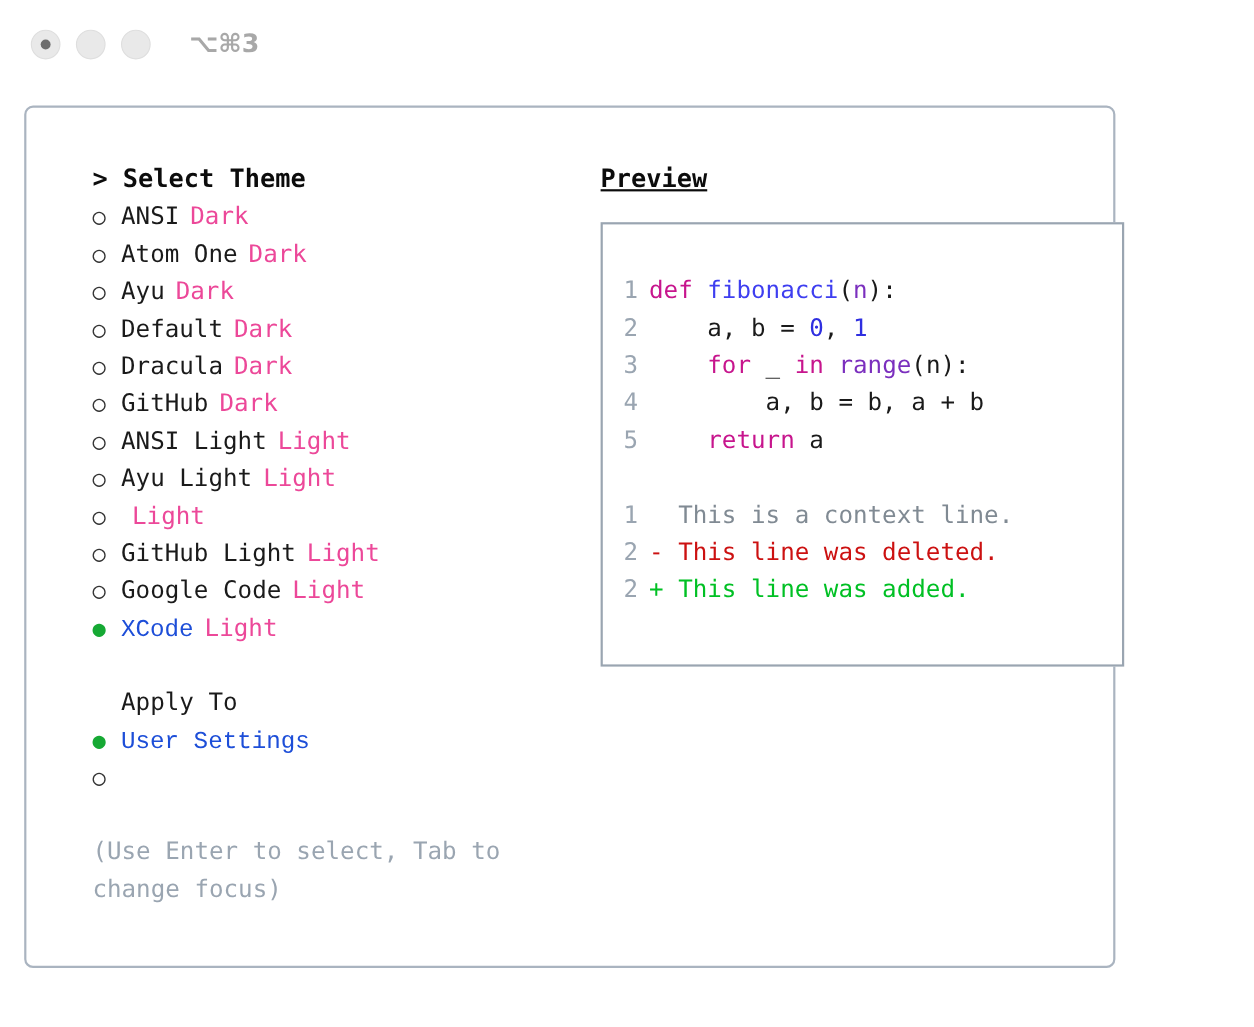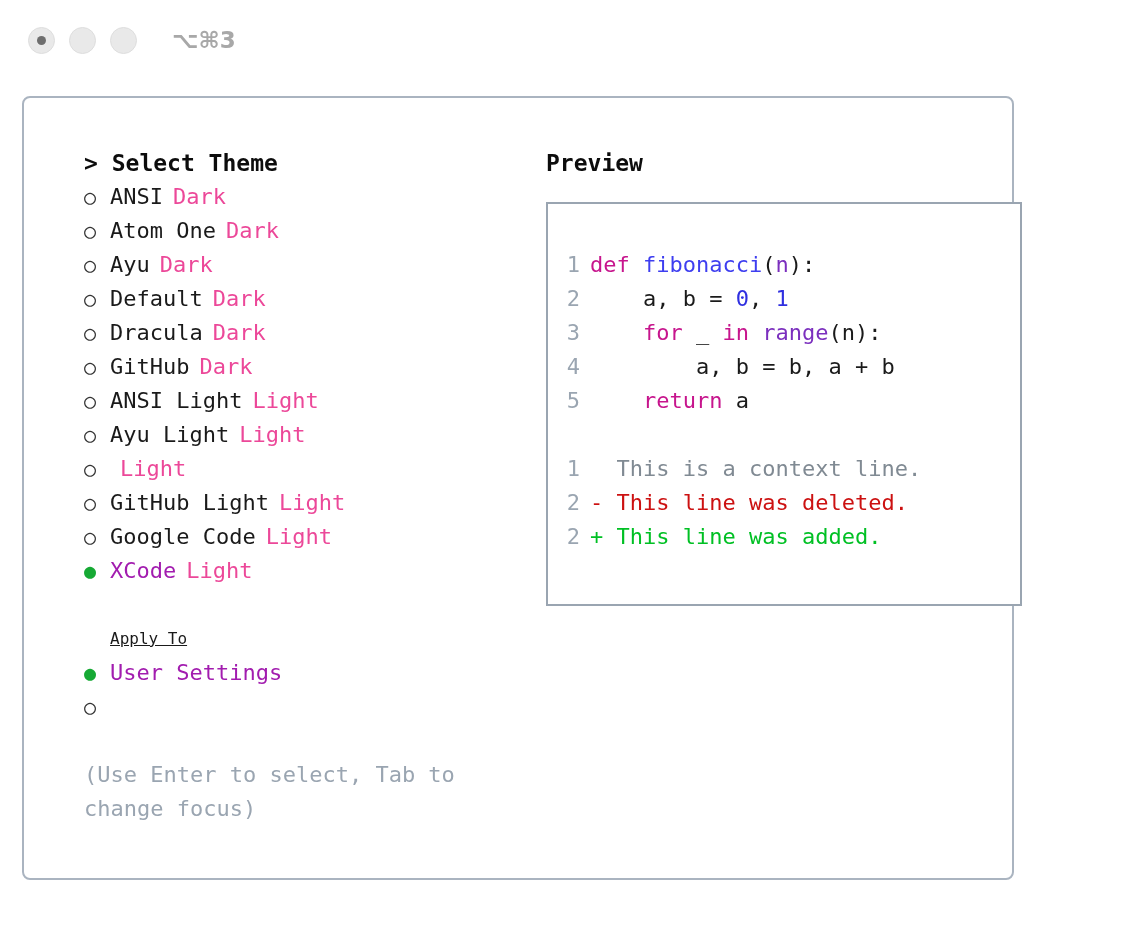--- a/index.html
+++ b/index.html
@@ -116,52 +116,53 @@
     color: #333333;
     font-size: 20px;
   }
   .marker.sel {
     color: #16a934;
   }
   .opt-name {
     color: #1a1a1a;
   }
   .opt-row.selected .opt-name {
-    color: #a21caf;
+    color: #1d4ed8;
+    font-family: Liberation Mono, monospace;
   }
   .opt-cat {
     color: #ec4899;
     margin-left: 10px;
   }
   .apply-title {
-    font-size: 16px;
+    font-size: 22px;
     color: #1a1a1a;
     line-height: 34px;
     padding-left: 26px;
     white-space: pre;
     font-family: "DejaVu Sans Mono", "Liberation Mono", monospace;
-    text-decoration: underline;
   }
   .spacer-row { height: 34px; }
   .help {
     margin-top: 34px;
     color: #9aa5b1;
     font-size: 22px;
     line-height: 34px;
     width: 400px;
     font-family: "DejaVu Sans Mono", "Liberation Mono", monospace;
   }
   
   .preview-title {
     font-size: 23px;
     font-weight: bold;
     color: #0c0c0c;
     line-height: 34px;
     margin-bottom: 22px;
     font-family: "DejaVu Sans Mono", "Liberation Mono", monospace;
+    text-decoration: underline;
   }
   .code-box {
     width: 476px;
     height: 404px;
     border: 2px solid #9aa5b1;
     box-sizing: border-box;
     background: #ffffff;
     padding: 44px 0 0 0;
   }
   .code-line {

